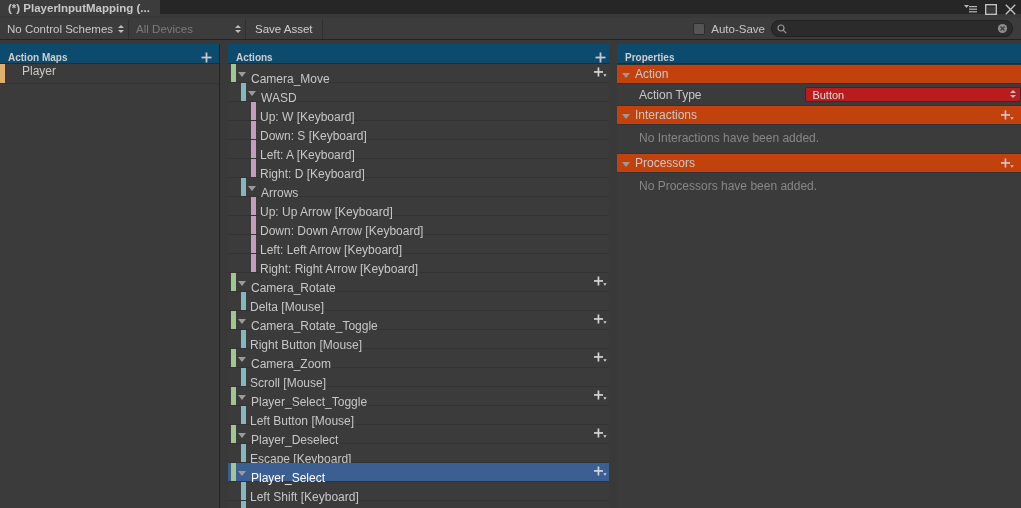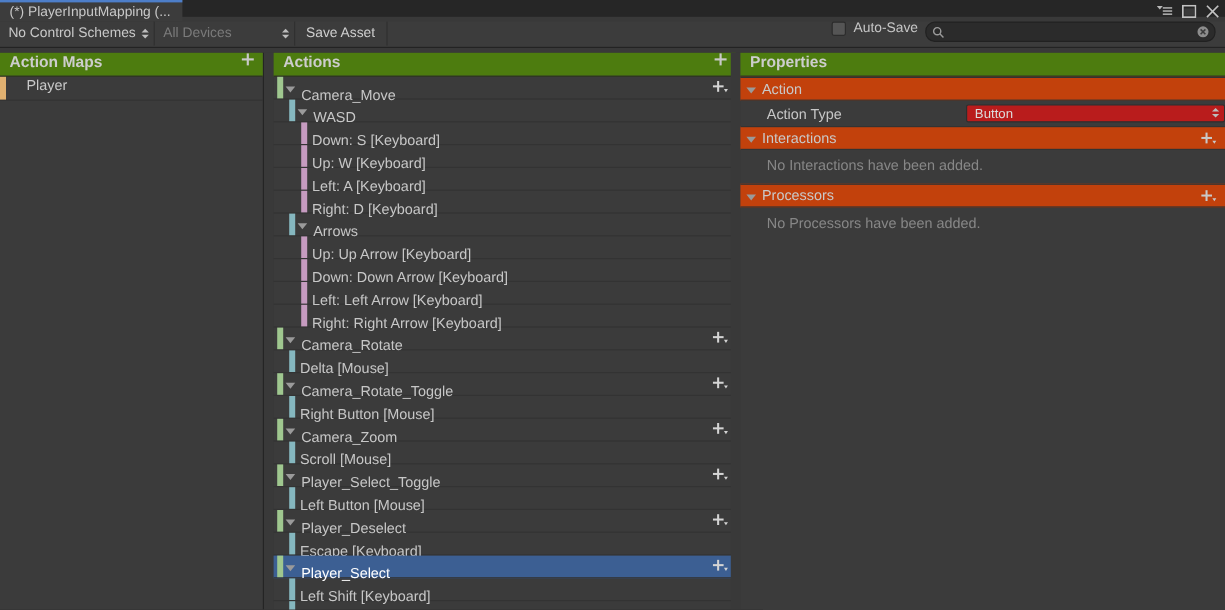--- a/index.html
+++ b/index.html
@@ -11,21 +11,21 @@
     font-size: 12px;
     color: #c4c4c4;
     -webkit-font-smoothing: antialiased;
   }
   #app { position: relative; width: 1021px; height: 508px; background: #393939; }
 
   
   .tabbar {
     position: absolute; left: 0; top: 0; width: 1021px; height: 14px;
     background: #262626;
-    display: flex; align-items: flex-start;
+    display: flex; align-items: center; font-weight: bold;
   }
   .tab {
     position: relative;
     height: 18px; box-sizing: border-box;
     background: #3c3c3c;
     border-top: 2px solid #4d7ec9;
     padding: 0 10px 0 8px;
     display: flex; align-items: center;
     font-size: 11.5px; color: #c8c8c8;
     max-width: 178px; white-space: nowrap; overflow: hidden;
@@ -35,21 +35,21 @@
     display: flex; align-items: center; gap: 7px;
   }
   .winbtns .wb { width: 13px; height: 13px; display: flex; align-items: center; justify-content: center; color: #b9b9b9; }
   .wb svg { display: block; }
 
   
   .toolbar {
     position: absolute; left: 0; top: 18px; width: 1021px; height: 21px;
     background: #3c3c3c;
     border-bottom: 1px solid #232323;
-    display: flex; align-items: flex-start;
+    display: flex; align-items: center;
   }
   .tb-drop {
     height: 20px; display: flex; align-items: center;
     padding: 0 4px 0 7px; font-size: 11.5px; color: #c9c9c9;
     border-right: 1px solid #303030;
     white-space: nowrap;
   }
   .tb-drop.dim { color: #7b7b7b; }
   .tb-drop .updown { margin-left: 5px; display: inline-flex; flex-direction: column; line-height: 0; }
   .tb-btn {
@@ -76,25 +76,25 @@
   .searchwrap input {
     border: 0; outline: 0; background: transparent;
     margin: 0 20px 0 18px; width: 182px; height: 13px;
     color: #c8c8c8; font-size: 11px; font-family: "Liberation Sans", sans-serif;
   }
   .searchwrap .clr { position: absolute; right: 4px; top: 2px; }
 
   
   .panel { position: absolute; background: #3c3c3c; box-sizing: border-box; }
   .panel-head {
-    height: 19px; background: #4d7c0f;
+    height: 19px; background: #0c4a6e;
     border-bottom: 1px solid #2a2a2a;
-    display: flex; align-items: flex-start; justify-content: space-between;
+    display: flex; align-items: flex-end; justify-content: space-between;
     padding: 0 7px 0 8px;
-    font-size: 13px; font-weight: bold; color: #cdcdcd;
+    font-size: 10px; font-weight: bold; color: #cdcdcd;
   }
   .plus-btn { color: #c9c9c9; display: flex; align-items: center; }
 
   #maps-panel { left: 0; top: 44px; width: 220px; height: 464px; background: #3b3b3b; border-right: 1px solid #242424; }
   #actions-panel { left: 228px; top: 44px; width: 385px; height: 464px; background: #3b3b3b; }
   #props-panel { left: 617px; top: 44px; width: 404px; height: 464px; background: #3b3b3b; }
 
   .vdiv { position: absolute; top: 44px; height: 464px; width: 8px; background: #393939; }
   #vdiv1 { left: 220px; }
   #vdiv2 { left: 609px; width: 8px; }
@@ -280,26 +280,26 @@
         </div>
         <div class="trow lv-comp">
           <span class="stripe"></span>
           <span class="ind" style="display: inline-block;"></span>
           <span class="tri" style="margin-right: 5px;"></span>
           <span class="lbl">WASD</span>
         </div>
         <div class="trow lv-part">
           <span class="stripe"></span>
           <span class="ind" style="display: inline-block;"></span>
+          <span class="lbl">Up: W [Keyboard]</span>
+        </div>
+        <div class="trow lv-part">
+          <span class="stripe"></span>
+          <span class="ind" style="display: inline-block;"></span>
           <span class="lbl">Down: S [Keyboard]</span>
-        </div>
-        <div class="trow lv-part">
-          <span class="stripe"></span>
-          <span class="ind" style="display: inline-block;"></span>
-          <span class="lbl">Up: W [Keyboard]</span>
         </div>
         <div class="trow lv-part">
           <span class="stripe"></span>
           <span class="ind" style="display: inline-block;"></span>
           <span class="lbl">Left: A [Keyboard]</span>
         </div>
         <div class="trow lv-part">
           <span class="stripe"></span>
           <span class="ind" style="display: inline-block;"></span>
           <span class="lbl">Right: D [Keyboard]</span>

